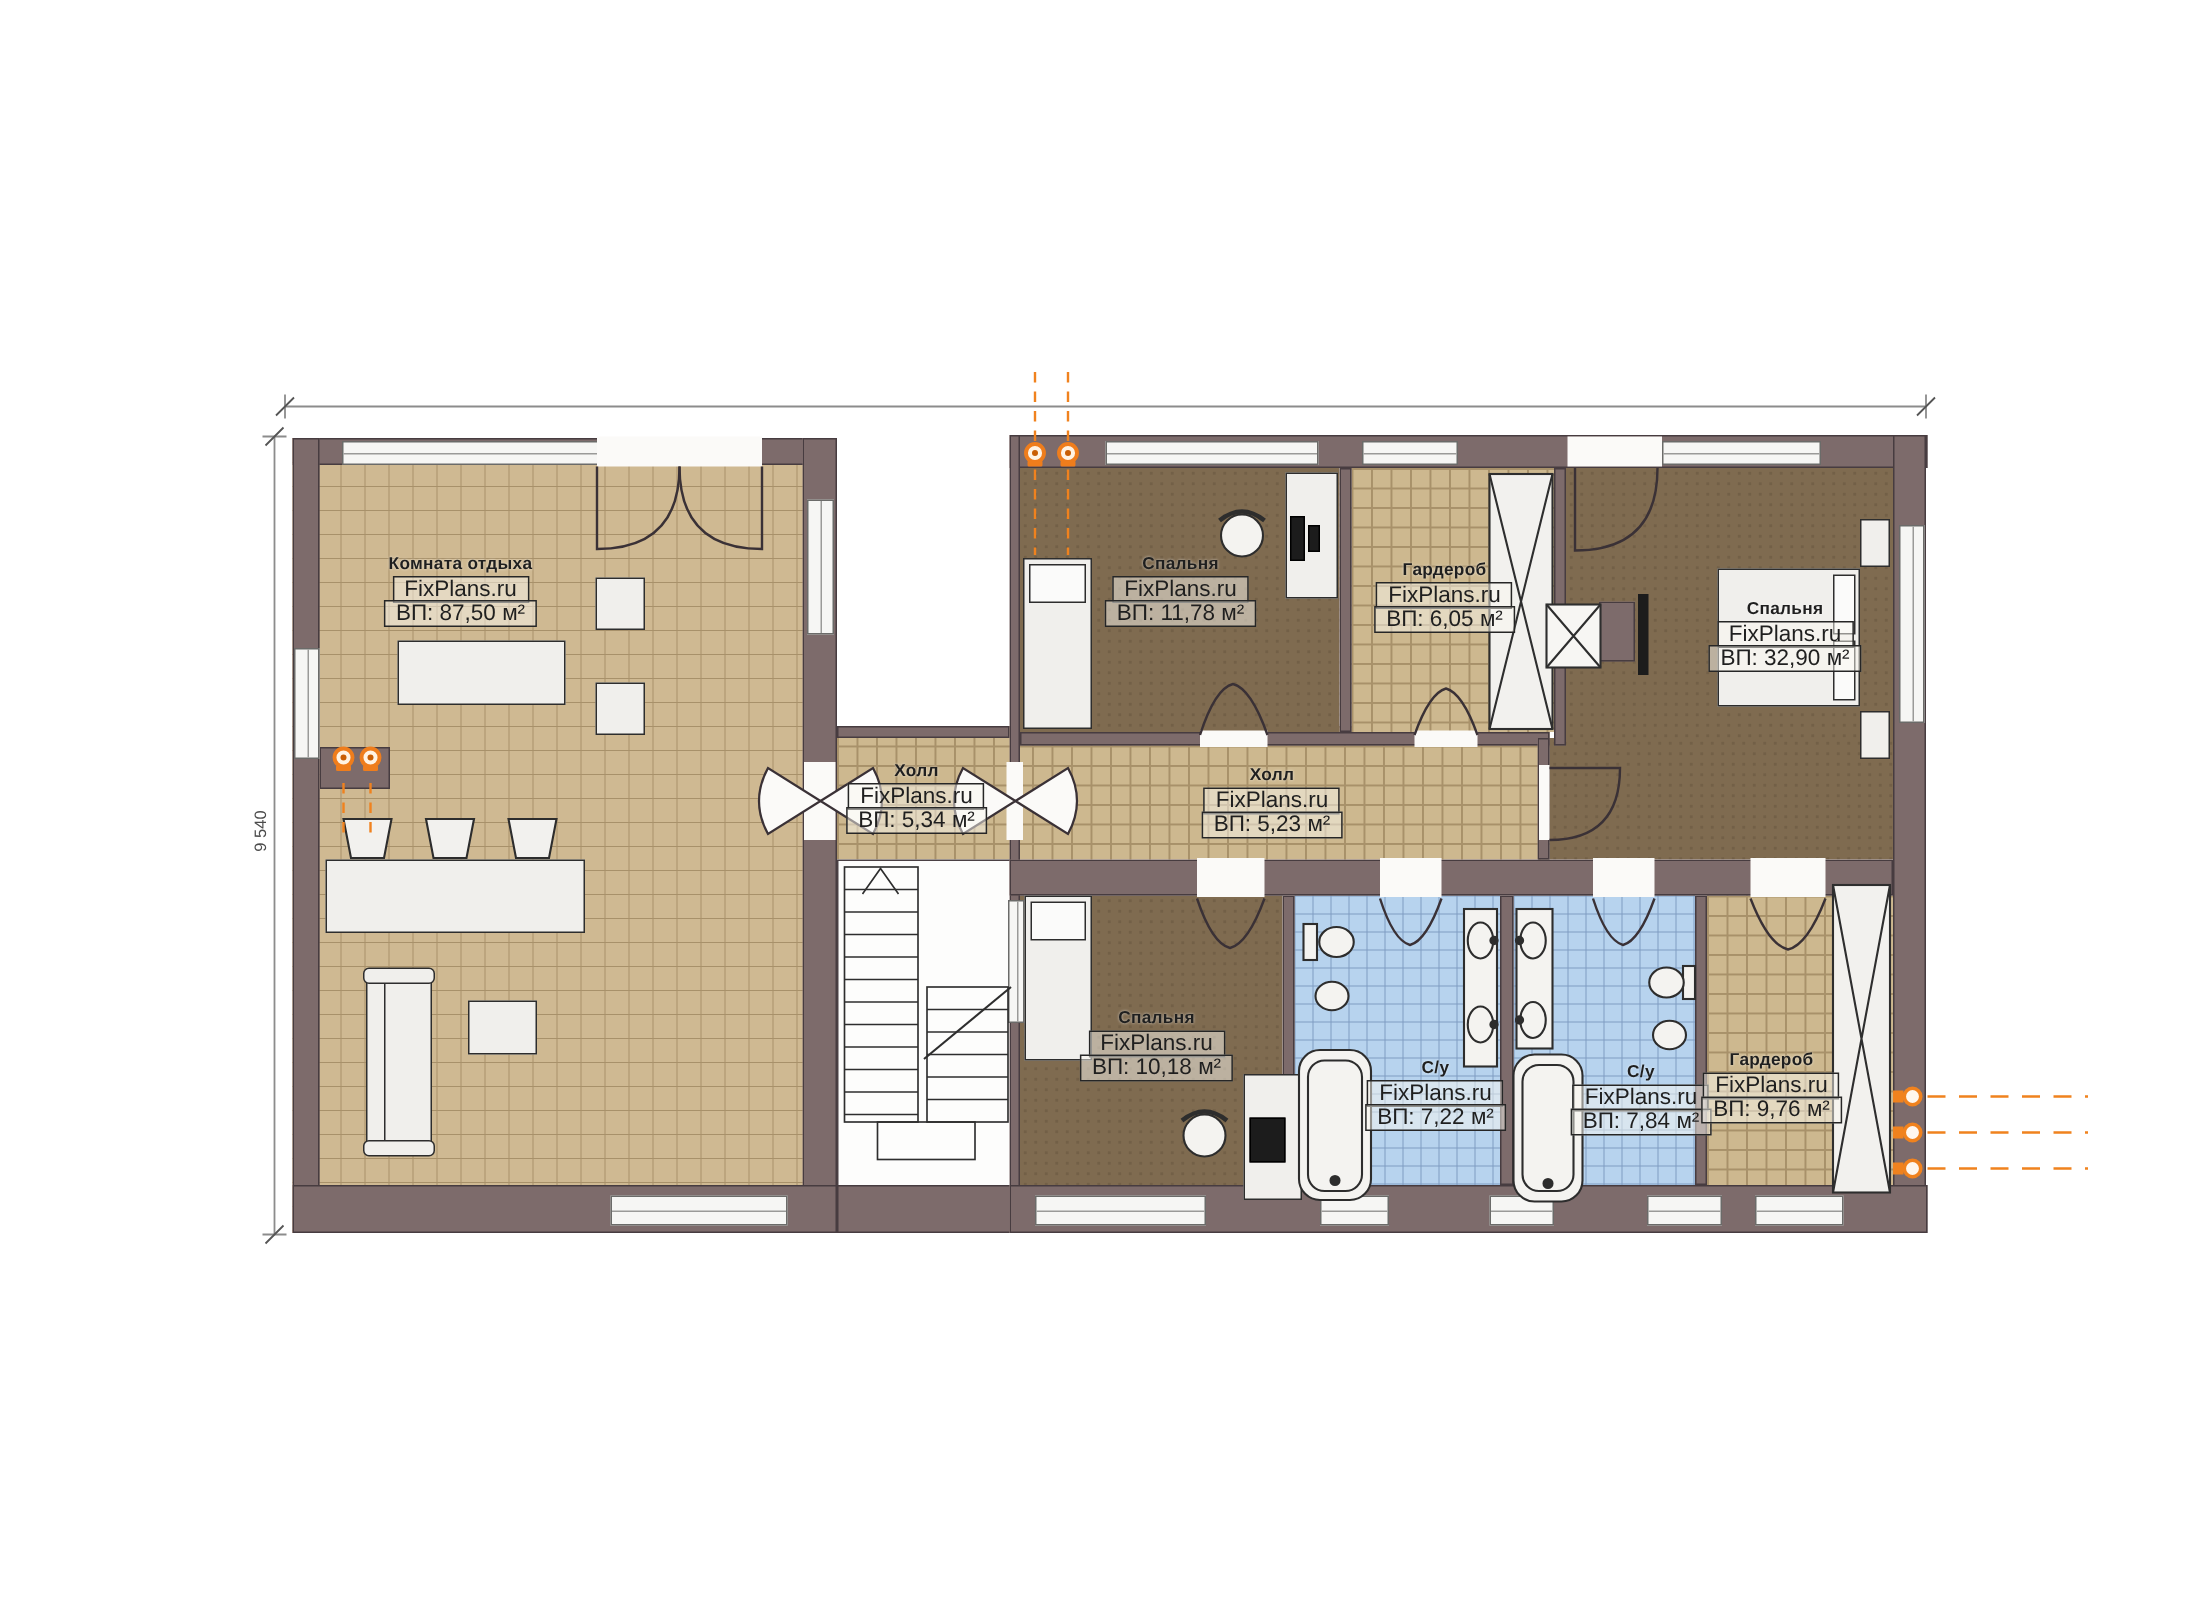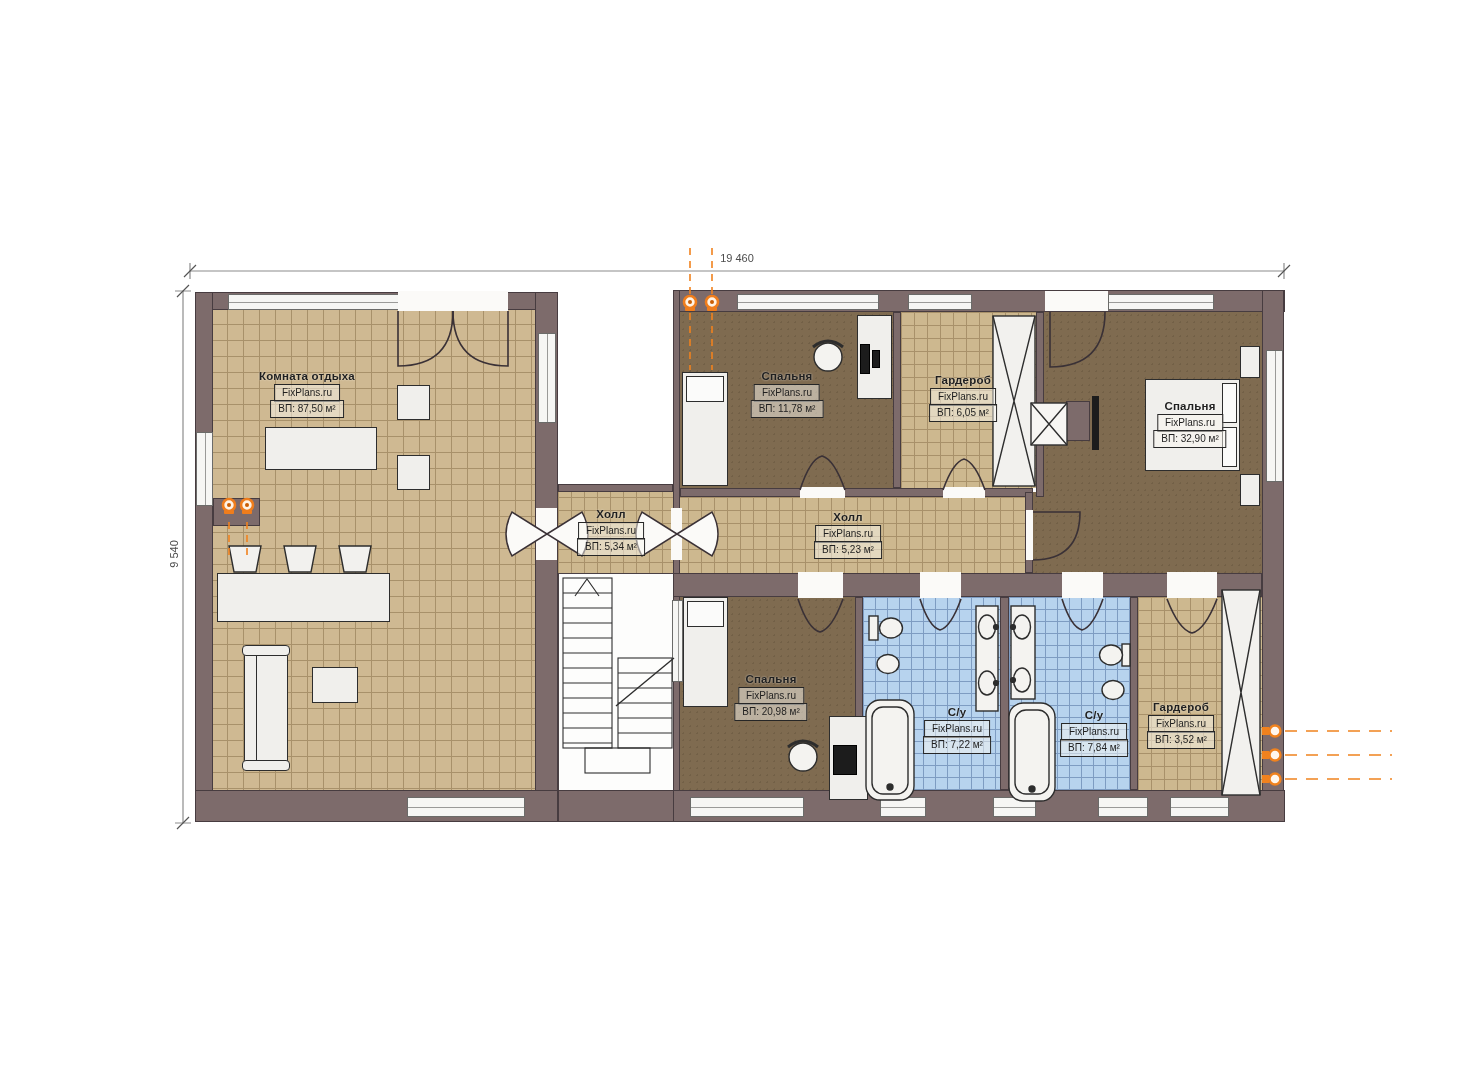--- a/index.html
+++ b/index.html
@@ -32,21 +32,21 @@
   .dark{background:#1c1c1c;border:1px solid #000;}
   .pillow{position:absolute;background:#fbfbfa;border:1px solid #2d2d2d;}
   .sofa-line{position:absolute;left:11px;top:3px;bottom:3px;width:0;border-left:1.5px solid #2d2d2d;}
   .arm{position:absolute;left:-3px;width:48px;height:11px;background:#f0efec;border:1.5px solid #2d2d2d;border-radius:4px;box-sizing:border-box;}
   
   .room-label{position:absolute;display:flex;flex-direction:column;align-items:center;
     transform:translateX(-50%);z-index:30;}
   .rn{font-size:11.5px;font-weight:bold;color:#1f1f1f;letter-spacing:.2px;white-space:nowrap;
       text-shadow:0 0 2px rgba(255,255,255,.65);margin-bottom:2px;}
   .box{border:1.6px solid #262626;background:rgba(250,247,240,.5);padding:1px 7px;
-       font-size:10px;color:#1f1f1f;white-space:nowrap;line-height:14px;}
+       font-size:15px;color:#1f1f1f;white-space:nowrap;line-height:14px;}
   .box + .box{margin-top:-1.6px;}
   .dim{position:absolute;font-size:11px;color:#4c4c4c;z-index:25;}
   .dim-w{left:190px;top:252px;width:1094px;text-align:center;}
   .dim-h{left:144px;top:548px;width:60px;text-align:center;transform:rotate(-90deg);}
   svg.overlay{position:absolute;left:0;top:0;z-index:20;pointer-events:none;}
   .z1{z-index:1}.z2{z-index:2}.z3{z-index:3}.z4{z-index:4}
 </style>
 </head>
 <body>
 
@@ -269,21 +269,20 @@
     <g stroke="#8c8c8c" stroke-width="1.2" fill="none">
       <path d="M190,271 H1284"></path>
       <path d="M190,263 V279 M1284,263 V279"></path>
       <path d="M184,277 L196,265 M1278,277 L1290,265" stroke="#555"></path>
       <path d="M183,291 V823"></path>
       <path d="M175,291 H191 M175,823 H191"></path>
       <path d="M177,297 L189,285 M177,829 L189,817" stroke="#555"></path>
     </g>
   </svg>
 
-  <div class="dim dim-w">19 460</div>
   <div class="dim dim-h">9 540</div>
 
   <div class="room-label" style="left:307px;top:370px">
     <div class="rn">Комната отдыха</div>
     <div class="box">FixPlans.ru</div>
     <div class="box">ВП: 87,50 м²</div>
   </div>
   <div class="room-label" style="left:787px;top:370px">
     <div class="rn">Спальня</div>
     <div class="box">FixPlans.ru</div>
@@ -305,31 +304,31 @@
     <div class="box">ВП: 5,34 м²</div>
   </div>
   <div class="room-label" style="left:848px;top:511px">
     <div class="rn">Холл</div>
     <div class="box">FixPlans.ru</div>
     <div class="box">ВП: 5,23 м²</div>
   </div>
   <div class="room-label" style="left:771px;top:673px">
     <div class="rn">Спальня</div>
     <div class="box">FixPlans.ru</div>
-    <div class="box">ВП: 20,98 м²</div>
+    <div class="box">ВП: 10,18 м²</div>
   </div>
   <div class="room-label" style="left:957px;top:706px">
     <div class="rn">С/у</div>
     <div class="box">FixPlans.ru</div>
     <div class="box">ВП: 7,22 м²</div>
   </div>
   <div class="room-label" style="left:1094px;top:709px">
     <div class="rn">С/у</div>
     <div class="box">FixPlans.ru</div>
     <div class="box">ВП: 7,84 м²</div>
   </div>
   <div class="room-label" style="left:1181px;top:701px">
     <div class="rn">Гардероб</div>
     <div class="box">FixPlans.ru</div>
-    <div class="box">ВП: 3,52 м²</div>
+    <div class="box">ВП: 9,76 м²</div>
   </div>
 
 </div>
 
 </body></html>

